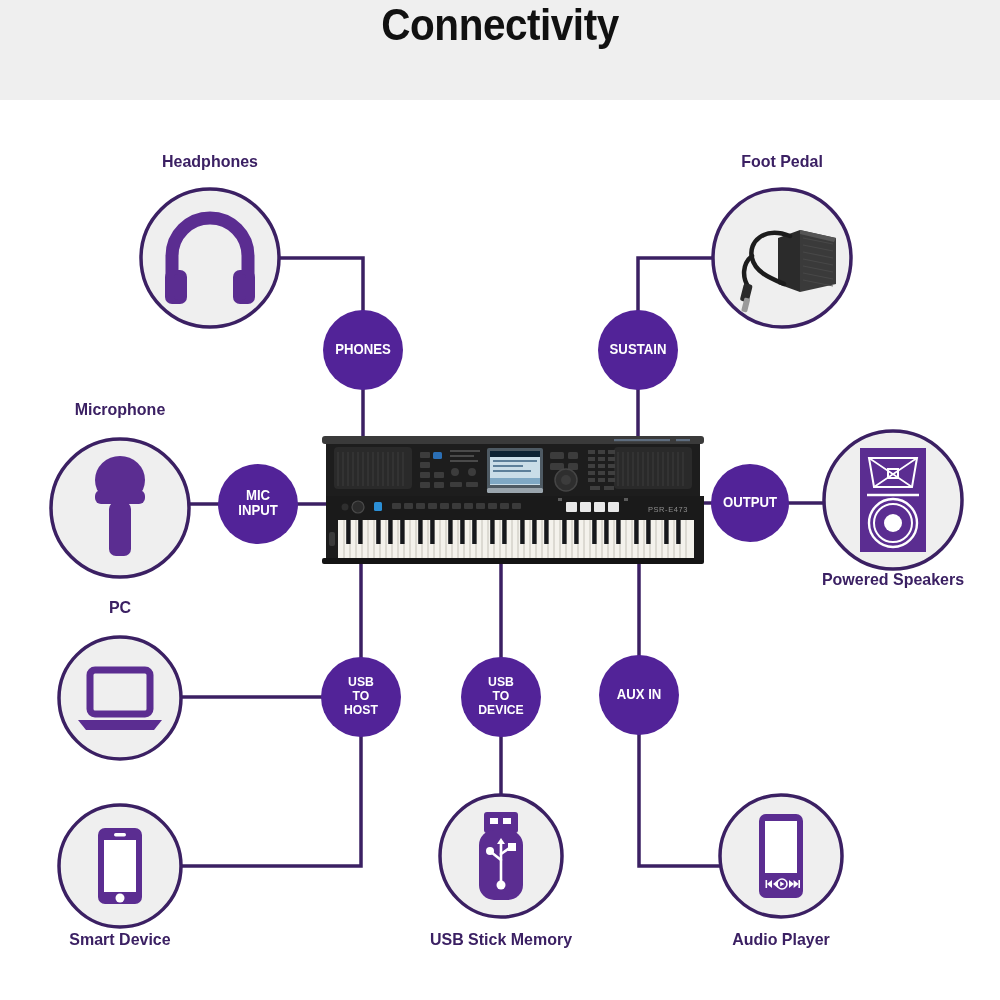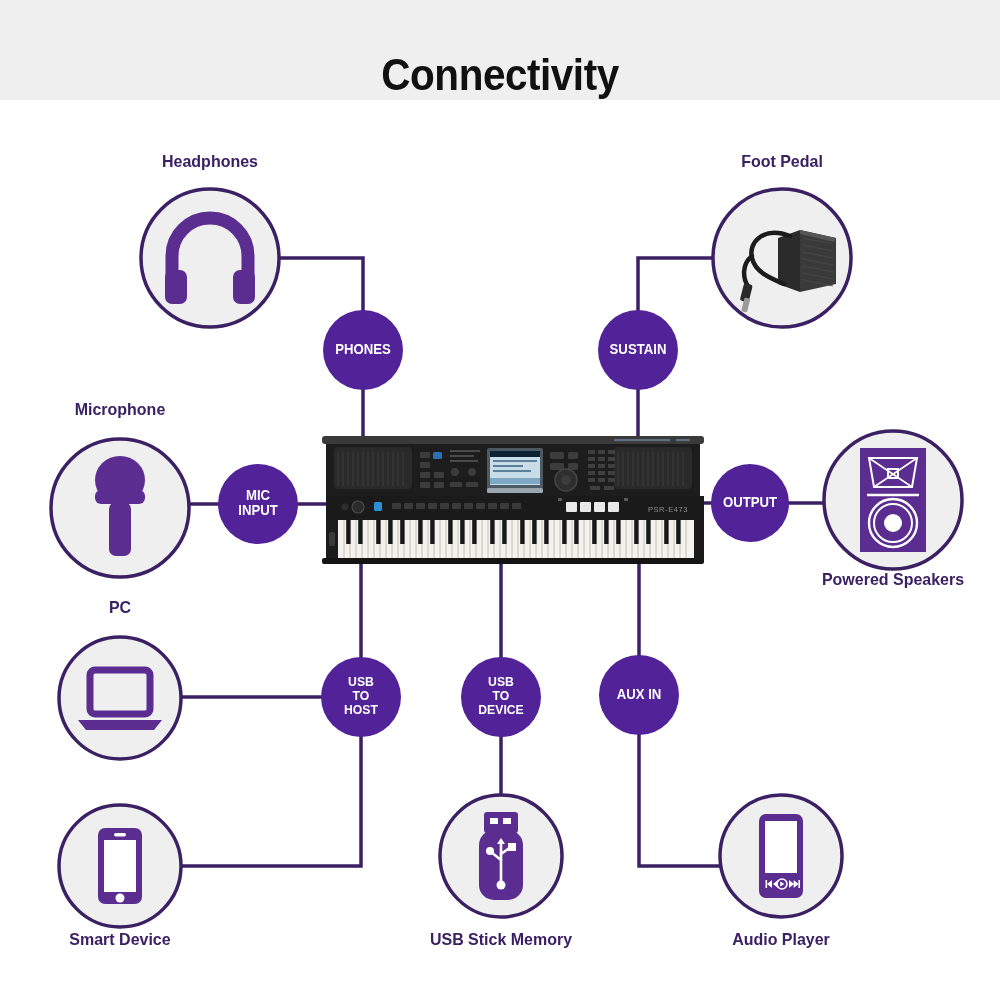--- a/index.html
+++ b/index.html
@@ -7,21 +7,21 @@
     width:1000px;height:1000px;
     background:#ffffff;
     font-family:"Liberation Sans", sans-serif;
     overflow:hidden;
   }
   #stage{position:relative;width:1000px;height:1000px;}
 
   .header-band{
     position:absolute;left:0;top:0;width:1000px;height:100px;
     background:#efefef;
-    display:flex;align-items:flex-end;justify-content:center;
+    display:flex;align-items:flex-start;justify-content:center;
   }
   .header-title{
     font-size:44px;font-weight:bold;color:#111111;
     letter-spacing:-0.5px;
     transform:scaleX(0.92);
     font-family:"Liberation Sans", sans-serif;
   }
 
   .diagram{position:absolute;left:0;top:100px;width:1000px;height:900px;}
   svg.layer{position:absolute;left:0;top:0;width:1000px;height:900px;}

